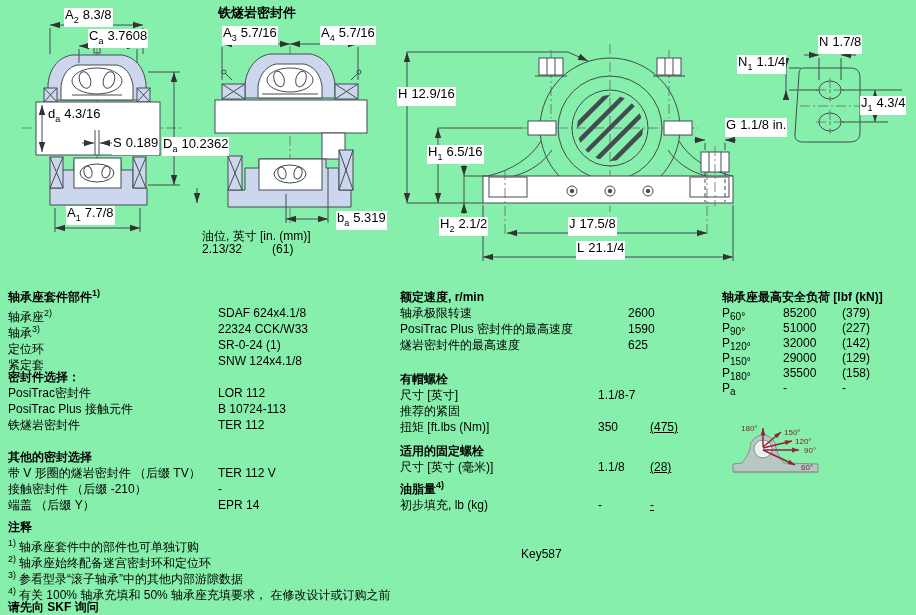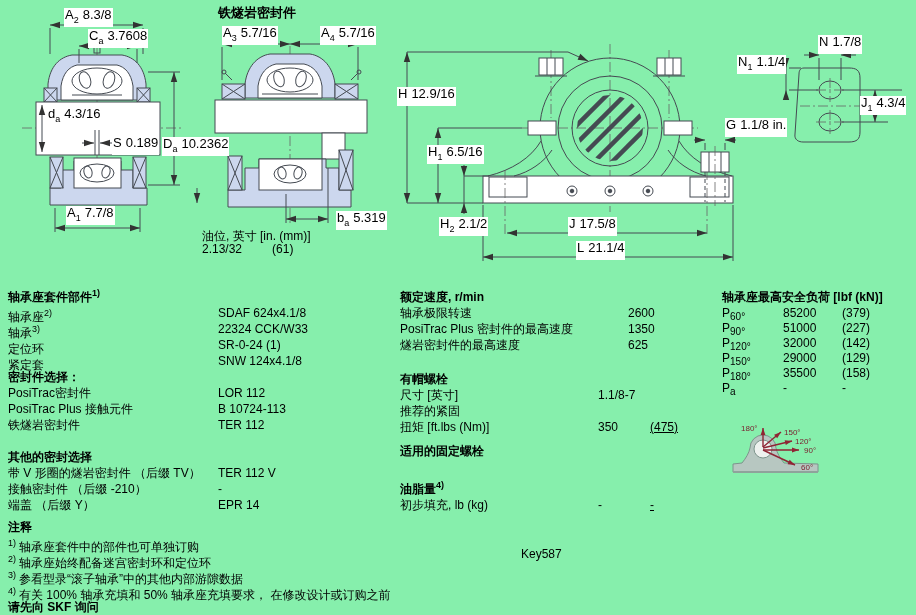--- a/index.html
+++ b/index.html
@@ -294,33 +294,34 @@
     <div class="row note"><sup>1)</sup><span>轴承座套件中的部件也可单独订购</span></div>
     <div class="row note"><sup>2)</sup><span>轴承座始终配备迷宫密封环和定位环</span></div>
     <div class="row note"><sup>3)</sup><span>参看型录“滚子轴承”中的其他内部游隙数据</span></div>
     <div class="row note"><sup>4)</sup><span>有关 100% 轴承充填和 50% 轴承座充填要求， 在修改设计或订购之前</span></div>
     <div class="h">请先向 SKF 询问</div>
   </div>
 
   <div class="sec" style="left:400px;top:289px;width:290px">
     <div class="h">额定速度, r/min</div>
     <div class="row"><span>轴承极限转速</span><span class="vr">2600</span></div>
-    <div class="row"><span>PosiTrac Plus 密封件的最高速度</span><span class="vr">1350</span></div>
+    <div class="row"><span>PosiTrac Plus 密封件的最高速度</span><span class="vr">1590</span></div>
     <div class="row"><span>燧岩密封件的最高速度</span><span class="vr">625</span></div>
   </div>
 
   <div class="sec" style="left:400px;top:371px;width:290px">
     <div class="h">有帽螺栓</div>
     <div class="row"><span>尺寸 [英寸]</span><span class="v1">1.1/8-7</span><span class="v2"></span></div>
     <div class="row"><span>推荐的紧固</span><span class="v1"></span><span class="v2"></span></div>
     <div class="row"><span>扭矩 [ft.lbs (Nm)]</span><span class="v1">350</span><span class="v2">(475)</span></div>
   </div>
 
   <div class="sec" style="left:400px;top:443px;width:290px">
     <div class="h">适用的固定螺栓</div>
+    <div class="row"><span>尺寸 [英寸 (毫米)]</span><span class="v1">1.1/8</span><span class="v2">(28)</span></div>
   </div>
 
   <div class="sec" style="left:400px;top:477px;width:290px">
     <div class="h"><span>油脂量</span><sup>4)</sup></div>
     <div class="row"><span>初步填充, lb (kg)</span><span class="v1">-</span><span class="v2">-</span></div>
   </div>
 
   <div class="txt" style="left:497px;top:547px">Key587</div>
 
   <div class="sec loads" style="left:722px;top:289px;width:194px">

